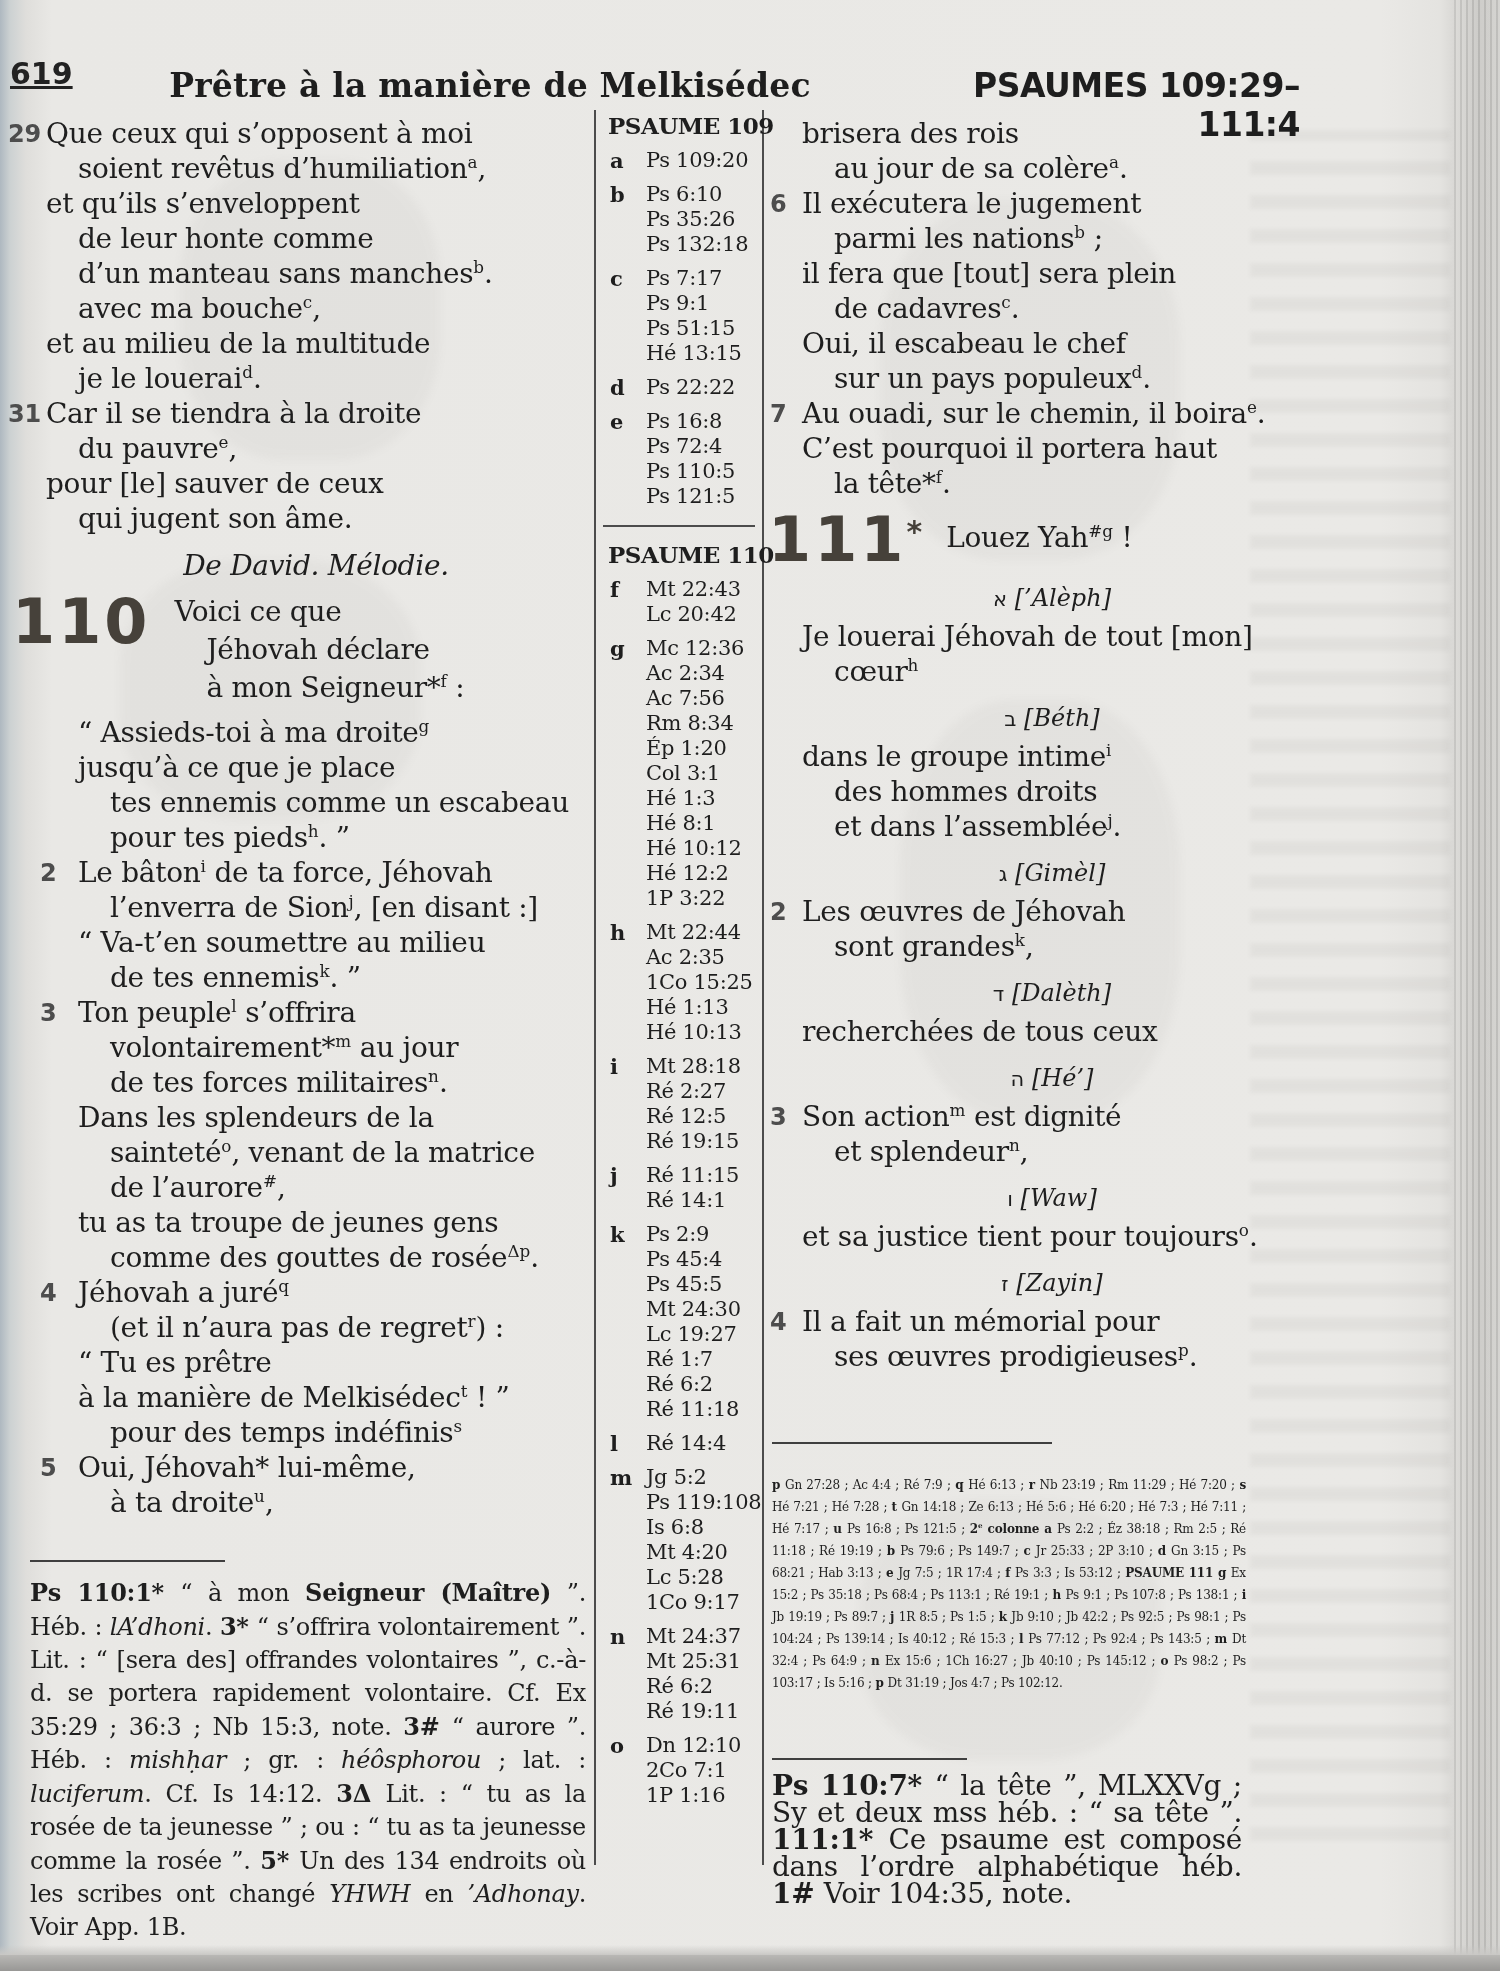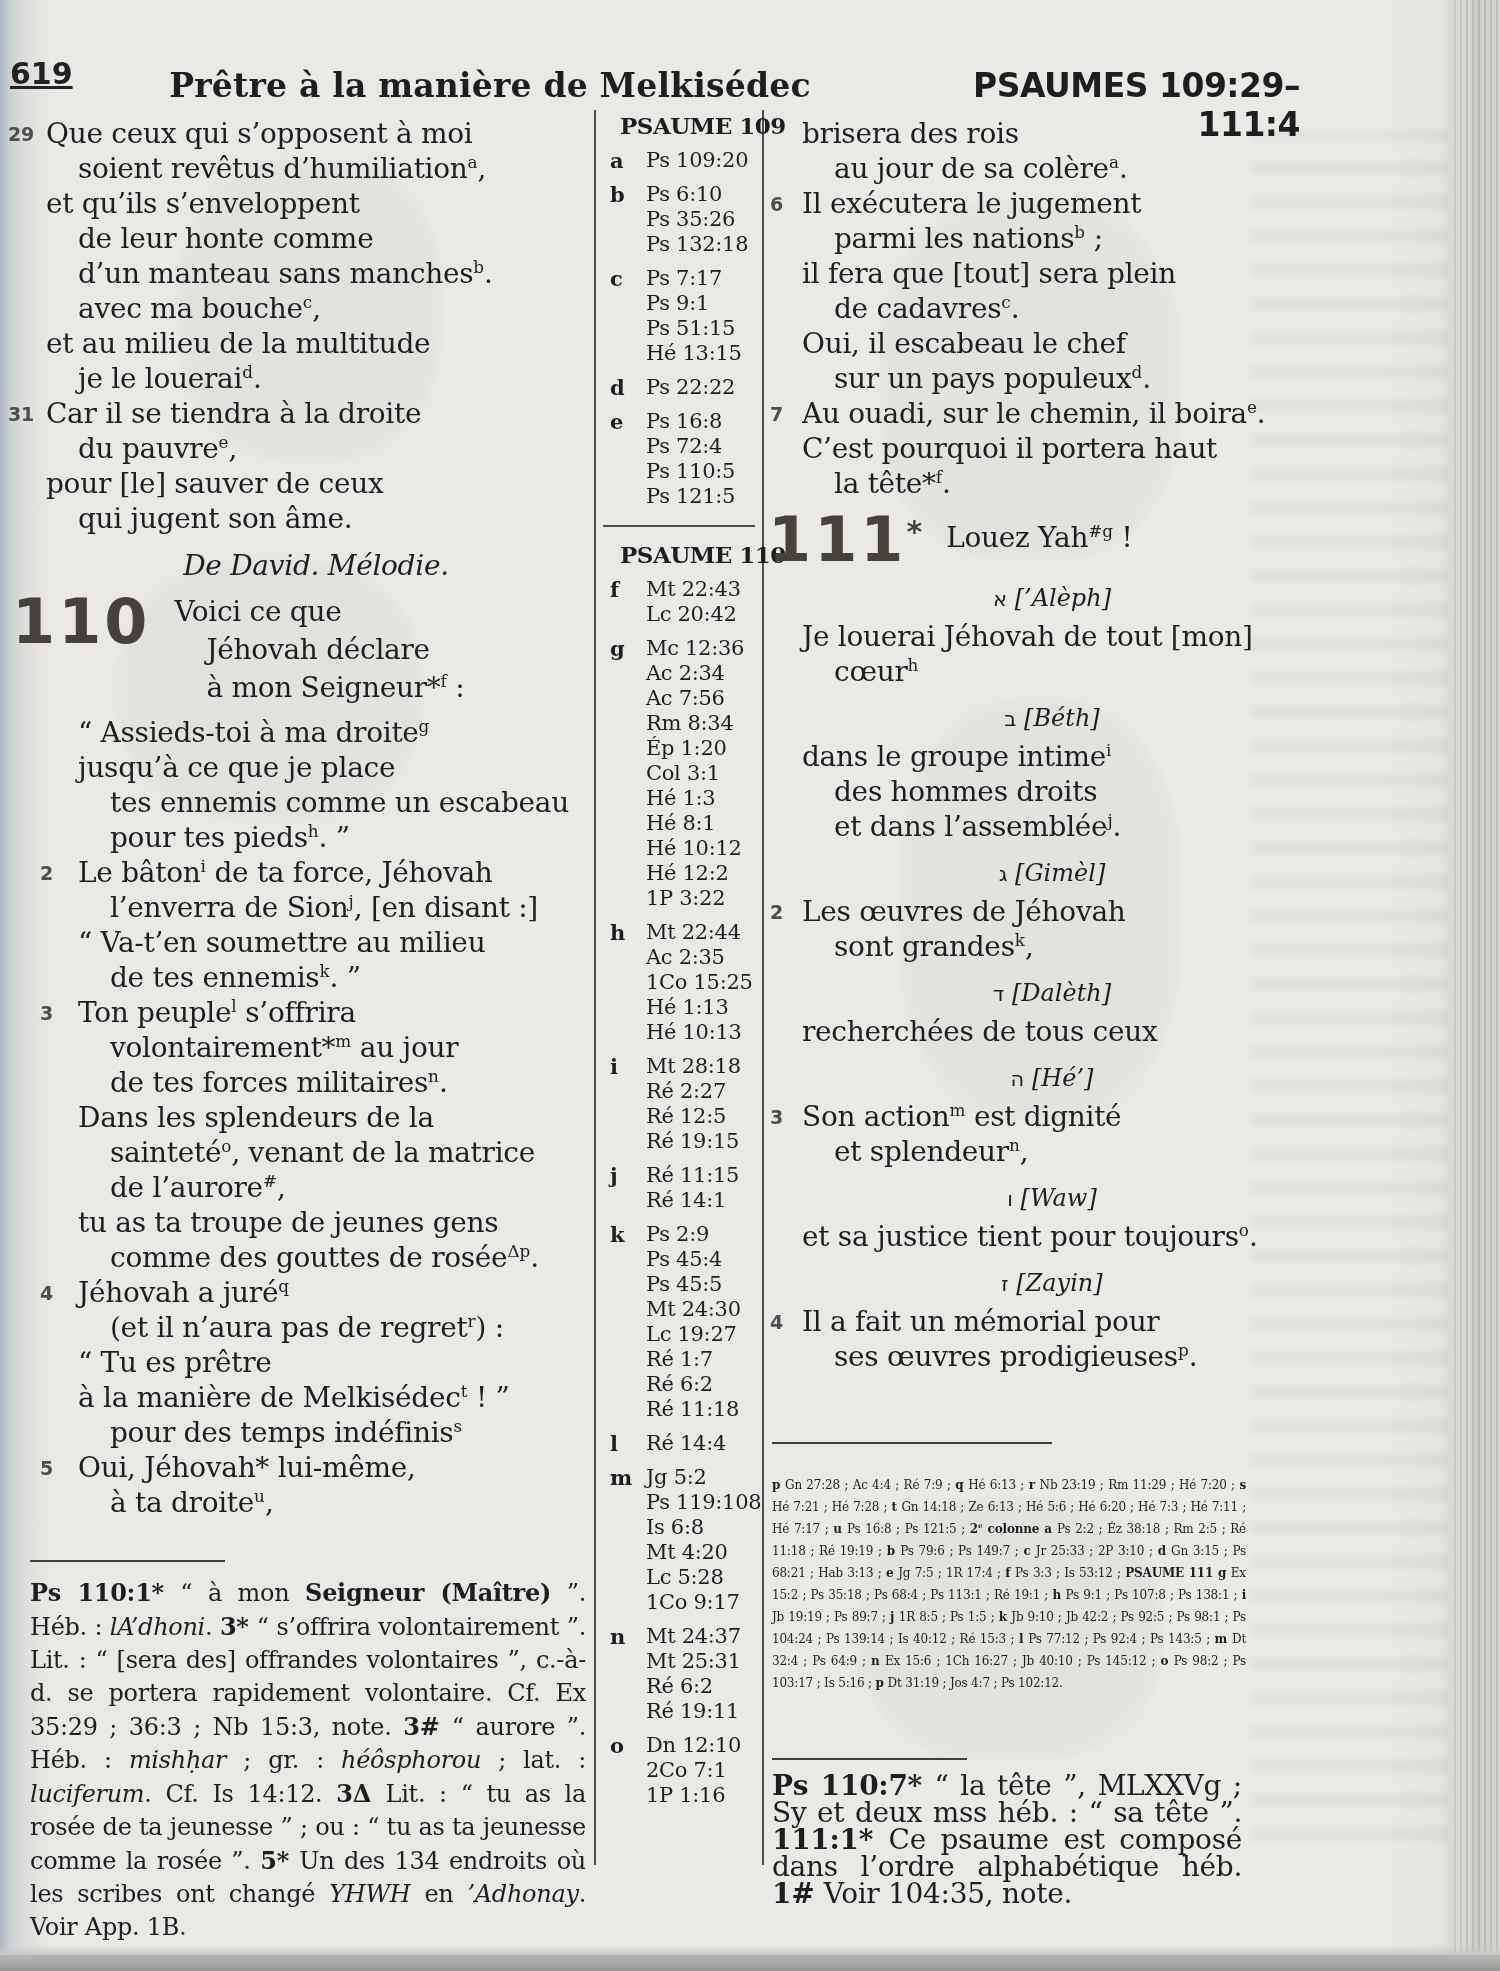--- a/index.html
+++ b/index.html
@@ -24,37 +24,37 @@
   .runhead{position:absolute;left:140px;top:66px;width:700px;text-align:center;font-weight:bold;font-size:33px;letter-spacing:.2px;}
   .refrange{position:absolute;left:880px;top:66px;width:420px;text-align:right;
     font-family:"DejaVu Sans",sans-serif;font-weight:bold;font-size:33px;letter-spacing:-.5px;}
 
   
   .col{position:absolute;top:116px;}
   .col-left{left:46px;width:540px;}
   .col-right{left:802px;width:500px;}
   .pl{position:relative;white-space:nowrap;line-height:35px;font-size:28px;letter-spacing:-.3px;}
   .col-right .pl{line-height:35px;}
-  .vnum{position:absolute;top:1px;font-family:"DejaVu Sans",sans-serif;font-weight:bold;font-size:19px;color:#4d4d4d;}
+  .vnum{position:absolute;top:1px;font-family:"DejaVu Sans",sans-serif;font-weight:bold;font-size:24px;color:#4d4d4d;}
   sup{font-size:60%;line-height:0;vertical-align:super;letter-spacing:0;}
   .center{text-align:center;font-style:italic;margin:12px 0 4px;}
   .hebline{text-align:center;margin:15px 0 5px;font-size:24px;line-height:29px;white-space:nowrap;}
   .hebchar{font-family:"DejaVu Sans",sans-serif;font-size:21px;}
   .heblabel{font-style:italic;}
   .chap{display:flex;align-items:flex-start;margin:10px 0 8px -34px;}
   .chapnum{font-family:"DejaVu Sans",sans-serif;font-weight:bold;font-size:62px;line-height:58px;color:#46413a;letter-spacing:3px;}
   .chapsup{font-size:30px;vertical-align:top;position:relative;top:-8px;letter-spacing:0;}
   .chapbody{margin-left:24px;}
   .chapbody .pl{line-height:38px;}
   .chap111 .chapbody{padding-top:8px;}
 
   
   .refcol{position:absolute;left:594px;top:110px;width:166px;height:1755px;
     border-left:2px solid #4c4c4c;border-right:2px solid #4c4c4c;}
-  .refhead{font-weight:bold;font-size:23px;line-height:27px;padding-left:12px;letter-spacing:-.5px;white-space:nowrap;margin-left:12px;}
+  .refhead{font-weight:bold;font-size:23px;line-height:27px;padding-left:12px;letter-spacing:-.5px;white-space:nowrap;}
   .refentry{position:relative;margin-top:9px;}
   .refletter{position:absolute;left:14px;top:0;font-weight:bold;font-size:21px;line-height:25px;}
   .refline{padding-left:50px;font-size:21px;line-height:25px;white-space:nowrap;letter-spacing:-.3px;}
   .refrule{border-top:2px solid #4c4c4c;width:92%;margin:16px auto 14px;}
   .refcol .sect{margin-top:2px;}
 
   
   .rule{position:absolute;height:0;border-top:2px solid #3f3f3f;}
   .fn{position:absolute;text-align:justify;}
   .fn-left{left:30px;top:1576px;width:556px;font-size:24px;line-height:33px;letter-spacing:-.3px;}

